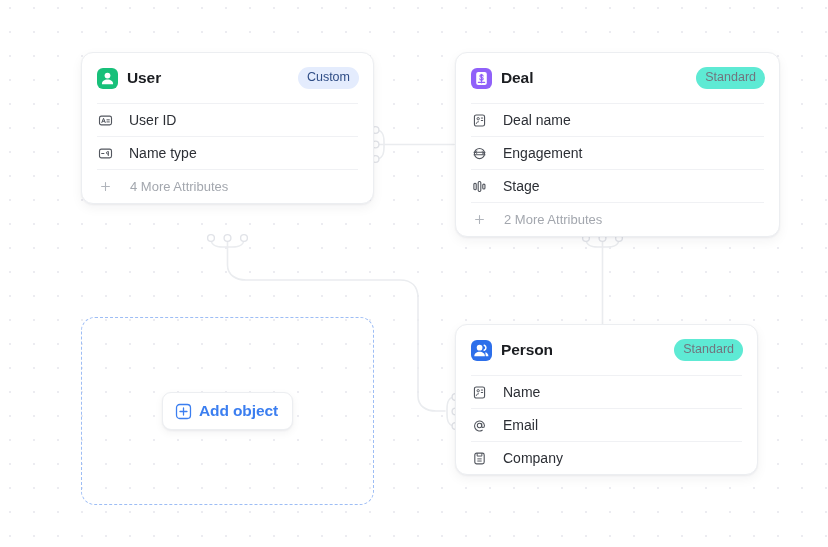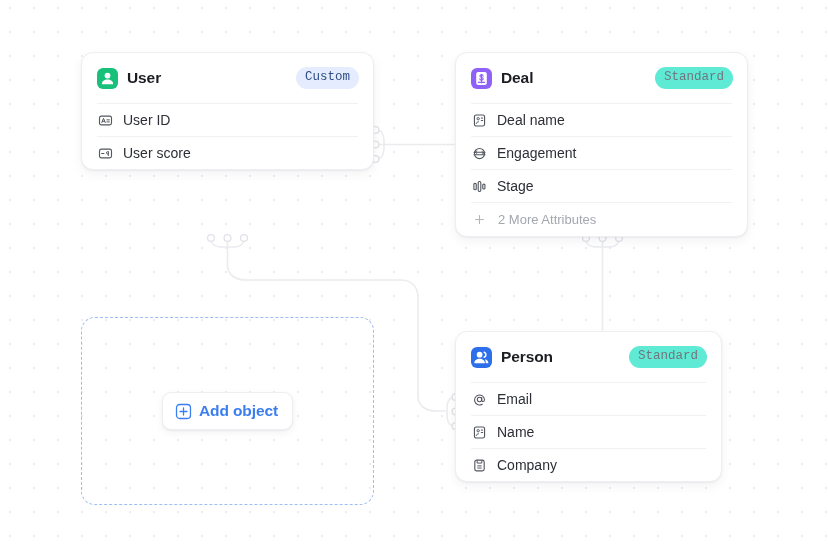--- a/index.html
+++ b/index.html
@@ -75,40 +75,40 @@
     white-space: nowrap;
   }
 
   .badge {
     margin-left: auto;
     font-size: 12.5px;
     border-radius: 999px;
     padding: 4px 9px 5px 9px;
     line-height: 1;
     white-space: nowrap;
-    font-family: Liberation Mono, monospace;
   }
   .badge.custom {
     background: #e4ecfd;
     color: #2f4d86;
   }
   .badge.standard {
     background: #5eead4;
     color: #71757e;
   }
 
   .attr-list { padding: 0; }
 
   .attr {
     display: flex;
     align-items: center;
     height: 33px;
     margin: 0 15px;
     border-top: 1px solid #f0f1f4;
     box-sizing: border-box;
+    gap: 6px;
   }
   .attr-icon {
     width: 16px;
     height: 16px;
     flex: 0 0 auto;
     color: #52565e;
     display: flex;
     align-items: center;
     justify-content: center;
   }
@@ -234,26 +234,34 @@
         <span class="attr-label">User ID</span>
       </div>
       <div class="attr">
         <span class="attr-icon">
           <svg width="15" height="15" viewBox="0 0 16 16" fill="none" stroke="currentColor" stroke-width="1.2">
             <rect x="1.6" y="3.3" width="12.8" height="9.4" rx="2"></rect>
             <path d="M3.9 8h2.4" stroke-width="1.1" stroke-linecap="round"></path>
             <path d="M11 6.2a1.3 1.3 0 1 0 0 2.2M11 6.2v4" stroke-width="1.05" stroke-linecap="round"></path>
           </svg>
         </span>
-        <span class="attr-label">User score</span>
+        <span class="attr-label">Name type</span>
+      </div>
+      <div class="attr more">
+        <span class="attr-icon">
+          <svg width="13" height="13" viewBox="0 0 16 16" fill="none" stroke="currentColor" stroke-width="1.35" stroke-linecap="round">
+            <path d="M8 3.2v9.6M3.2 8h9.6"></path>
+          </svg>
+        </span>
+        <span class="attr-label">4 More Attributes</span>
       </div>
     </div>
   </div>
 
-  <div class="card" id="card-deal" style="left:455px; top:52px; width:293px;">
+  <div class="card" id="card-deal" style="left:455px; top:52px; width:325px;">
     <div class="card-header">
       <span class="obj-icon" style="background:#9061f9;">
         <svg width="21" height="21" viewBox="0 0 21 21">
           <rect x="5.2" y="3.9" width="10.6" height="13.2" rx="2.1" fill="#ffffff"></rect>
           <path d="M10.5 6.2v8.6" stroke="#9061f9" stroke-width="1.15" stroke-linecap="round"></path>
           <path d="M12.1 8.1c0-.8-.8-1.2-1.6-1.2s-1.6.4-1.6 1.2.8 1.1 1.6 1.3 1.7.5 1.7 1.4-.9 1.3-1.7 1.3-1.7-.4-1.7-1.3" fill="none" stroke="#9061f9" stroke-width="1.15" stroke-linecap="round"></path>
           <path d="M7.3 14.3h6.4" stroke="#9061f9" stroke-width="1.15" stroke-linecap="round"></path>
         </svg>
       </span>
       <span class="card-title">Deal</span>
@@ -295,53 +303,53 @@
         <span class="attr-icon">
           <svg width="13" height="13" viewBox="0 0 16 16" fill="none" stroke="currentColor" stroke-width="1.35" stroke-linecap="round">
             <path d="M8 3.2v9.6M3.2 8h9.6"></path>
           </svg>
         </span>
         <span class="attr-label">2 More Attributes</span>
       </div>
     </div>
   </div>
 
-  <div class="card" id="card-person" style="left:455px; top:331px; width:267px;">
+  <div class="card" id="card-person" style="left:455px; top:324px; width:303px;">
     <div class="card-header">
       <span class="obj-icon" style="background:#2d6fea;">
         <svg width="21" height="21" viewBox="0 0 21 21">
           <circle cx="8.6" cy="7.7" r="2.85" fill="#ffffff"></circle>
           <path d="M3.3 16.3c0-3.0 2.4-4.5 5.3-4.5s5.3 1.5 5.3 4.5z" fill="#ffffff"></path>
           <path d="M13.2 5.3a2.6 2.6 0 0 1 0 4.9" fill="none" stroke="#ffffff" stroke-width="1.5" stroke-linecap="round"></path>
           <path d="M14.3 12.2c1.9.5 3.1 1.8 3.1 4.1h-2.6" fill="#ffffff"></path>
         </svg>
       </span>
       <span class="card-title">Person</span>
       <span class="badge standard">Standard</span>
     </div>
     <div class="attr-list">
       <div class="attr">
         <span class="attr-icon">
           <svg width="15" height="15" viewBox="0 0 16 16" fill="none" stroke="currentColor" stroke-width="1.2">
-            <circle cx="8" cy="8" r="2.35" stroke-width="1.1"></circle>
-            <path d="M10.35 5.9v2.9c0 .9.6 1.4 1.35 1.4 1.0 0 1.6-.8 1.6-2.2A5.3 5.3 0 1 0 10.9 13" stroke-width="1.15" stroke-linecap="round"></path>
-          </svg>
-        </span>
-        <span class="attr-label">Email</span>
-      </div>
-      <div class="attr">
-        <span class="attr-icon">
-          <svg width="15" height="15" viewBox="0 0 16 16" fill="none" stroke="currentColor" stroke-width="1.2">
             <rect x="2.6" y="2.1" width="10.8" height="11.8" rx="2"></rect>
             <circle cx="6.6" cy="6.1" r="1.25" stroke-width="1.05"></circle>
             <path d="M4.6 11.2c.4-1.3 1.2-1.9 2.3-1.9" stroke-width="1.05" stroke-linecap="round"></path>
             <path d="M9.9 5.4h1.5M9.9 8h1.5" stroke-width="1.05" stroke-linecap="round"></path>
           </svg>
         </span>
         <span class="attr-label">Name</span>
+      </div>
+      <div class="attr">
+        <span class="attr-icon">
+          <svg width="15" height="15" viewBox="0 0 16 16" fill="none" stroke="currentColor" stroke-width="1.2">
+            <circle cx="8" cy="8" r="2.35" stroke-width="1.1"></circle>
+            <path d="M10.35 5.9v2.9c0 .9.6 1.4 1.35 1.4 1.0 0 1.6-.8 1.6-2.2A5.3 5.3 0 1 0 10.9 13" stroke-width="1.15" stroke-linecap="round"></path>
+          </svg>
+        </span>
+        <span class="attr-label">Email</span>
       </div>
       <div class="attr">
         <span class="attr-icon">
           <svg width="15" height="15" viewBox="0 0 16 16" fill="none" stroke="currentColor" stroke-width="1.2">
             <rect x="3.0" y="2.3" width="10" height="11.4" rx="2"></rect>
             <path d="M5.5 2.3v3.1h5.0V2.3" stroke-width="1.05"></path>
             <path d="M6.1 8.4h3.8M6.1 10.7h3.8" stroke-width="1.05" stroke-linecap="round"></path>
           </svg>
         </span>
         <span class="attr-label">Company</span>

